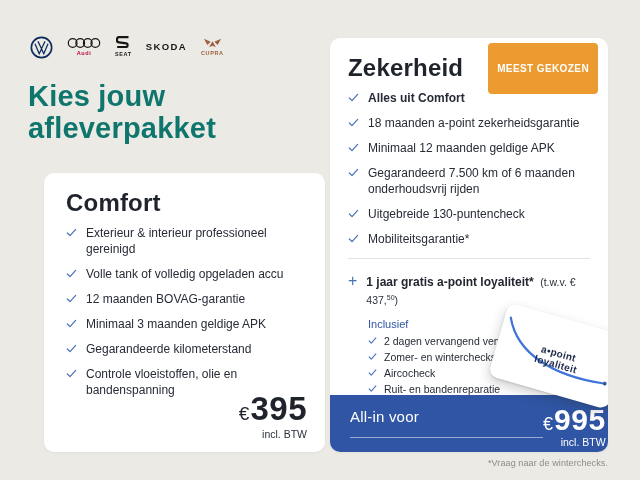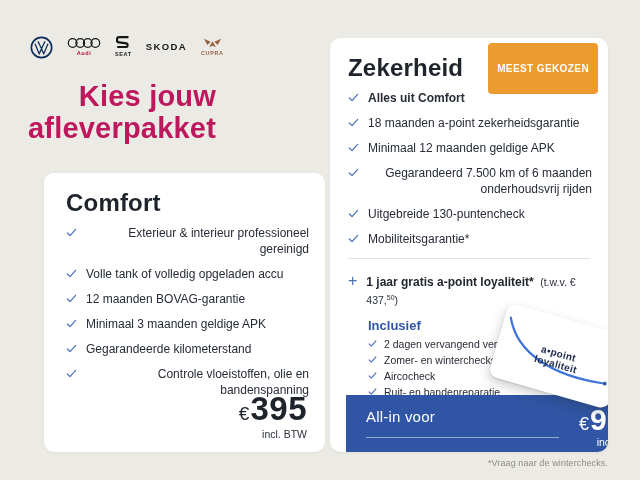--- a/index.html
+++ b/index.html
@@ -8,27 +8,27 @@
 
   
   .logos{position:absolute;left:30px;top:33px;display:flex;align-items:center;gap:14px;height:28px;}
   .brand{display:flex;flex-direction:column;align-items:center;justify-content:center;line-height:1;}
   .brand .lbl{font-size:5.5px;font-weight:bold;letter-spacing:.6px;margin-top:2px;color:#1a1a1a;}
   .brand .lbl.red{color:#BB0A30;}
   .brand .lbl.copper{color:#9B5F3F;}
   .skoda-word{font-size:9.5px;font-weight:bold;letter-spacing:1.4px;color:#161616;}
 
   
-  .main-title{position:absolute;left:28px;top:80px;font-size:29px;line-height:32px;font-weight:600;color:#be185d;letter-spacing:.2px;text-align:right;}
+  .main-title{position:absolute;left:28px;top:80px;font-size:29px;line-height:32px;font-weight:600;color:#0f766e;letter-spacing:.2px;}
 
   
   .card{position:absolute;background:#fff;border-radius:10px;box-shadow:0 1px 3px rgba(60,60,55,.06);}
   .card h2{margin:0;font-size:24px;font-weight:bold;color:#1F232C;letter-spacing:.2px;}
 
-  .checklist{list-style:none;margin:8px 0 0 0;padding:0;text-align:right;}
+  .checklist{list-style:none;margin:8px 0 0 0;padding:0;}
   .checklist li{display:flex;align-items:flex-start;gap:9px;margin-bottom:9px;font-size:12px;line-height:16px;color:#262B36;}
   .checklist li .chk{flex:0 0 auto;margin-top:2px;display:inline-flex;}
   .checklist li .chk svg{width:11px;height:11px;}
   .checklist li .txt{max-width:224px;}
 
   
   .card-comfort{left:28px;top:173px;width:281px;height:279px;padding:16px 16px 12px 22px;box-sizing:border-box;margin-left:16px;}
   .price-block{position:absolute;right:18px;bottom:12px;text-align:right;color:#1F232C;}
   .price-line{display:flex;align-items:baseline;justify-content:flex-end;}
   .price-line .cur{font-size:19px;font-weight:normal;margin-right:1px;}
@@ -41,38 +41,38 @@
   .card-zekerheid .checklist li.strong .txt{font-weight:bold;}
 
   .divider{height:1px;background:#E4E2DD;margin:11px 0 0 0;width:242px;}
 
   .bonus-row{display:flex;align-items:baseline;gap:9px;margin-top:13px;}
   .bonus-plus{color:#4C73B8;font-size:16px;font-weight:normal;line-height:14px;flex:0 0 auto;}
   .bonus-title{font-size:12px;font-weight:bold;color:#22262F;}
   .bonus-value{font-size:10.5px;color:#2A2F3A;margin-left:2px;}
   .bonus-value sup{font-size:7px;}
 
-  .inclusief{margin:10px 0 0 20px;font-size:13px;font-weight:bold;color:#2F55A4;}
+  .inclusief{margin:10px 0 0 20px;font-size:11px;font-weight:normal;color:#2F55A4;}
   .checklist.sub{margin:5px 0 0 20px;}
   .checklist.sub li{font-size:10.5px;line-height:13px;margin-bottom:3px;gap:7px;}
   .checklist.sub li .chk{margin-top:1px;}
   .checklist.sub li .chk svg{width:9px;height:9px;}
 
   
   .loyalty{position:absolute;left:166px;top:280px;width:124px;height:76px;background:#fff;border-radius:9px;
            box-shadow:0 5px 12px rgba(40,40,40,.22), 0 1px 2px rgba(40,40,40,.15);
            transform:rotate(16deg);z-index:3;display:flex;flex-direction:column;align-items:center;justify-content:center;}
   .loyalty .swoosh{position:absolute;left:0;top:0;width:100%;height:100%;}
   .loyalty .lt{position:relative;text-align:center;color:#1E2A4A;margin-top:6px;}
   .loyalty .lt .l1{font-size:10px;font-weight:bold;letter-spacing:.3px;}
   .loyalty .lt .l2{font-size:10px;font-weight:bold;letter-spacing:.3px;}
 
   
-  .allin{position:absolute;left:16px;right:0;bottom:0;height:57px;background:#2F55A4;color:#fff;z-index:2;
-         display:flex;justify-content:space-between;padding:8px 18px 0 20px;box-sizing:border-box;gap:20px;}
+  .allin{position:absolute;left:0;right:0;bottom:0;height:57px;background:#2F55A4;color:#fff;z-index:2;
+         display:flex;justify-content:space-between;padding:8px 18px 0 20px;box-sizing:border-box;}
   .allin .left .label{font-size:15px;margin-top:5px;letter-spacing:.2px;}
   .allin .left .line{width:193px;height:1px;background:rgba(255,255,255,.5);margin-top:12px;}
   .allin .right{text-align:right;}
   .allin .price-line .cur{font-size:18px;color:#fff;}
   .allin .price-line .amt{font-size:30px;color:#fff;}
   .allin .price-note{font-size:10.5px;color:#fff;margin-top:-1px;}
 
   .footnote{position:absolute;left:330px;top:458px;width:278px;text-align:right;font-size:9px;color:#8C8C87;letter-spacing:.1px;}
 </style>
 </head>

